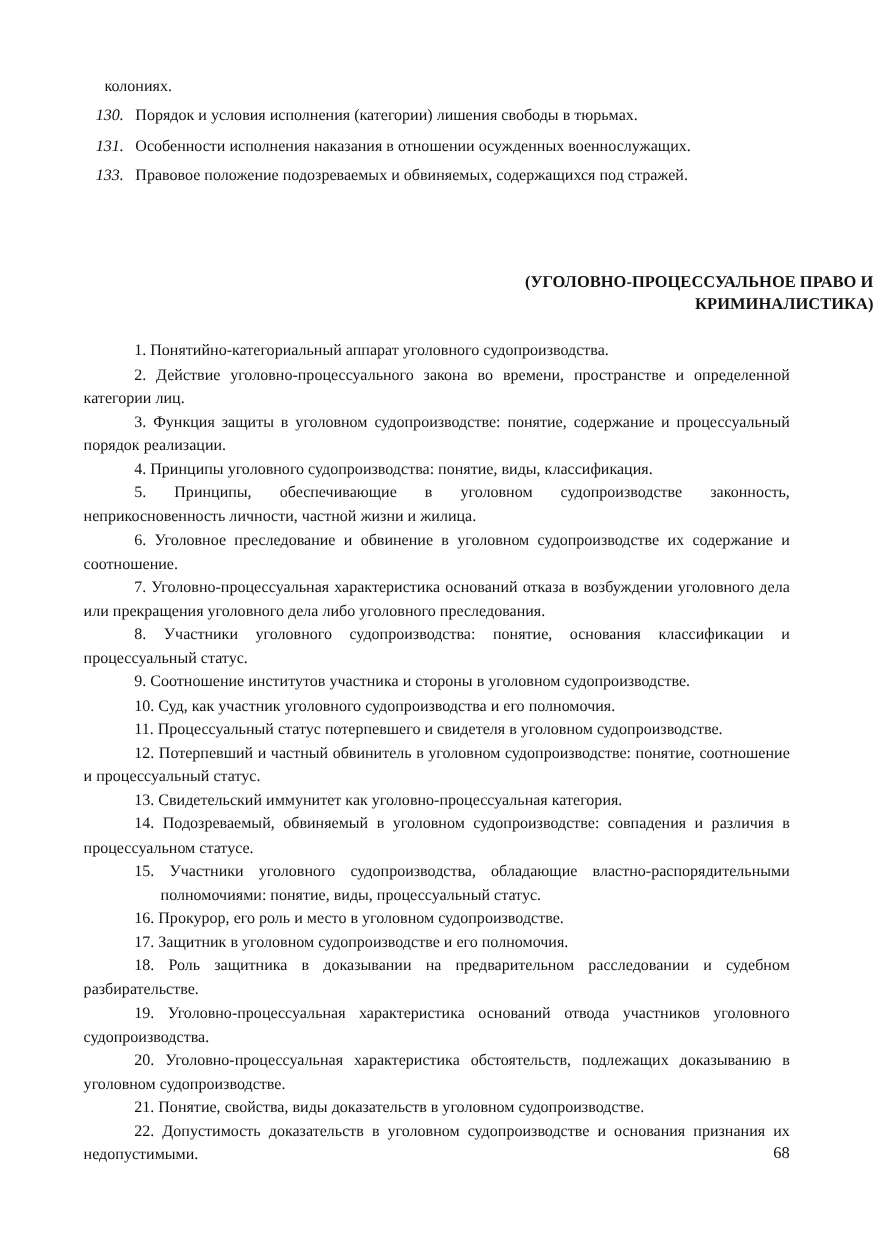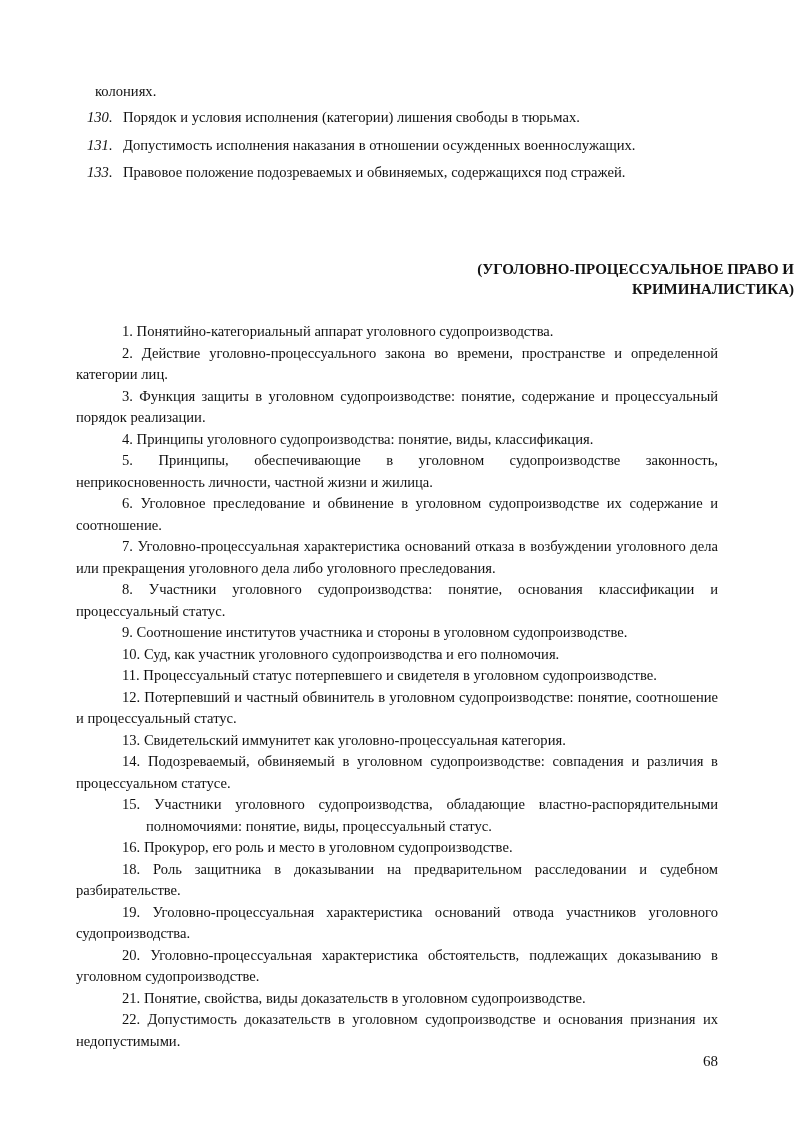--- a/index.html
+++ b/index.html
@@ -11,21 +11,21 @@
       width: 794px;
       height: 1123px;
       position: relative;
       overflow: hidden;
       font-family: "Liberation Serif", "DejaVu Serif", serif;
       color: #111111;
       font-size: 14.6px;
     }
     .page {
       position: absolute;
-      left: 0; top: 12px;
+      left: 0; top: 0;
       width: 794px; height: 857px;
     }
     .prev-list {
       position: absolute;
       left: 78px;
       top: 66px;
       width: 650px;
     }
     .prev-cont {
       margin-left: 17px;
@@ -83,21 +83,21 @@
 <body>
 
 <div class="page">
 
   <div class="prev-list">
     <div class="prev-cont">колониях.</div>
     <div class="prev-item">
       <span class="num">130.</span><span>Порядок и условия исполнения (категории) лишения свободы в тюрьмах.</span>
     </div>
     <div class="prev-item">
-      <span class="num">131.</span><span>Допустимость исполнения наказания в отношении осужденных военнослужащих.</span>
+      <span class="num">131.</span><span>Особенности исполнения наказания в отношении осужденных военнослужащих.</span>
     </div>
     <div class="prev-item">
       <span class="num">133.</span><span>Правовое положение подозреваемых и обвиняемых, содержащихся под стражей.</span>
     </div>
   </div>
 
   <div class="section-title">
     <div>(УГОЛОВНО-ПРОЦЕССУАЛЬНОЕ ПРАВО И</div>
     <div>КРИМИНАЛИСТИКА)</div>
   </div>
@@ -112,20 +112,21 @@
     <div class="q-item">7. Уголовно-процессуальная характеристика оснований отказа в возбуждении уголовного дела или прекращения уголовного дела либо уголовного преследования.</div>
     <div class="q-item">8. Участники уголовного судопроизводства: понятие, основания классификации и процессуальный статус.</div>
     <div class="q-item">9. Соотношение институтов участника и стороны в уголовном судопроизводстве.</div>
     <div class="q-item">10. Суд, как участник уголовного судопроизводства и его полномочия.</div>
     <div class="q-item">11. Процессуальный статус потерпевшего и свидетеля в уголовном судопроизводстве.</div>
     <div class="q-item">12. Потерпевший и частный обвинитель в уголовном судопроизводстве: понятие, соотношение и процессуальный статус.</div>
     <div class="q-item">13. Свидетельский иммунитет как уголовно-процессуальная категория.</div>
     <div class="q-item">14. Подозреваемый, обвиняемый в уголовном судопроизводстве: совпадения и различия в процессуальном статусе.</div>
     <div class="q-item hanging">15. Участники уголовного судопроизводства, обладающие властно-распорядительными полномочиями: понятие, виды, процессуальный статус.</div>
     <div class="q-item">16. Прокурор, его роль и место в уголовном судопроизводстве.</div>
+    <div class="q-item">17. Защитник в уголовном судопроизводстве и его полномочия.</div>
     <div class="q-item">18. Роль защитника в доказывании на предварительном расследовании и судебном разбирательстве.</div>
     <div class="q-item">19. Уголовно-процессуальная характеристика оснований отвода участников уголовного судопроизводства.</div>
     <div class="q-item">20. Уголовно-процессуальная характеристика обстоятельств, подлежащих доказыванию в уголовном судопроизводстве.</div>
     <div class="q-item">21. Понятие, свойства, виды доказательств в уголовном судопроизводстве.</div>
     <div class="q-item">22. Допустимость доказательств в уголовном судопроизводстве и основания признания их недопустимыми.</div>
   </div>
 
   <div class="page-number">68</div>
 
 </div>

